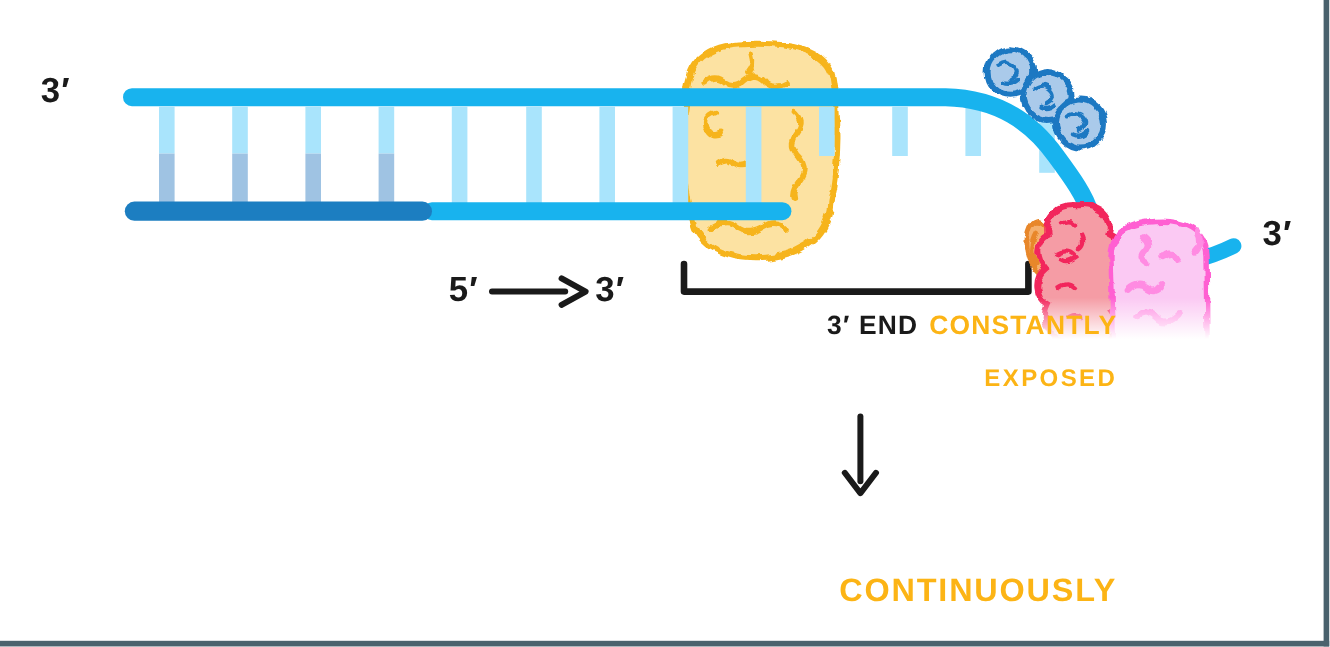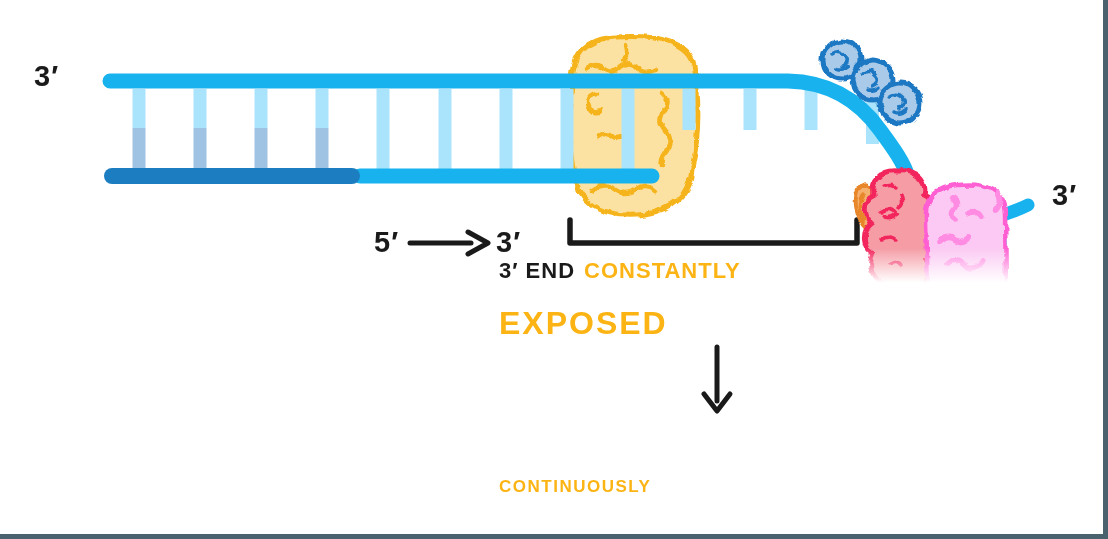--- a/index.html
+++ b/index.html
@@ -20,28 +20,28 @@
   .blob-red{fill:var(--red-fill);stroke:var(--red-stroke);stroke-width:5;}
   .sq-red{stroke:var(--red-stroke);fill:none;stroke-width:3.5;stroke-linecap:round;}
   .blob-orange{fill:var(--orange-fill);stroke:var(--orange-stroke);stroke-width:4;}
   .sq-orange{stroke:var(--orange-stroke);fill:none;stroke-width:3.5;stroke-linecap:round;}
   .blob-pink{fill:var(--pink-fill);stroke:var(--pink-stroke);stroke-width:4.5;}
   .sq-pink{stroke:var(--pink-detail);fill:none;stroke-width:5.5;stroke-linecap:round;}
   .ink-line{stroke:var(--ink);fill:none;stroke-linecap:round;stroke-linejoin:round;}
   
   .lbl{position:absolute;color:var(--ink);font-weight:700;line-height:1;}
   .prime{font-size:29px;letter-spacing:1px;}
-  .cap-line{position:absolute;left:499px;width:432px;text-align:left;font-weight:700;}
+  .cap-line{position:absolute;left:499px;width:432px;text-align:right;font-weight:700;}
   .yellow{color:var(--accent-yellow);}
   .black{color:var(--ink);}
   #caption1{top:258px;font-size:22px;letter-spacing:1px;}
   #caption1 .yellow{margin-left:9px;}
-  #caption2{top:305px;font-size:32px;letter-spacing:2px;}
+  #caption2{top:305px;font-size:20px;letter-spacing:2px;}
   #conclusion1{top:432px;font-size:23px;letter-spacing:0.5px;}
-  #conclusion2{top:477px;font-size:17px;letter-spacing:1.5px;}
+  #conclusion2{top:477px;font-size:27px;letter-spacing:1.5px;}
   #lbl-left-3{left:34px;top:62px;}
   #lbl-dir-5{left:374px;top:228px;}
   #lbl-dir-3{left:496px;top:228px;}
   #lbl-right-3{left:1052px;top:181px;}
 </style>
 </head>
 <body>
 
 <div id="stage">
 

